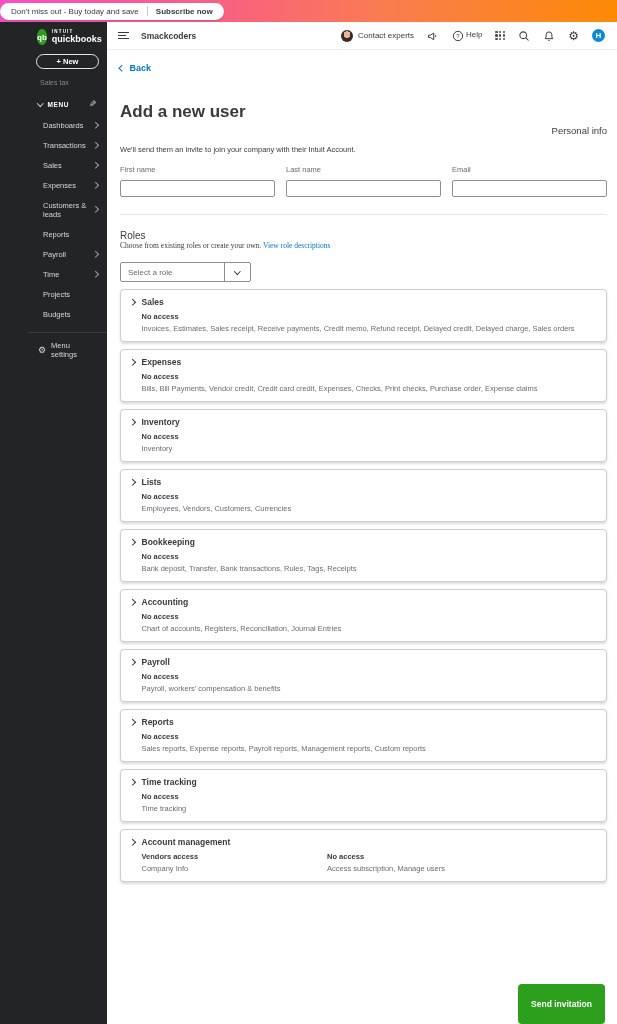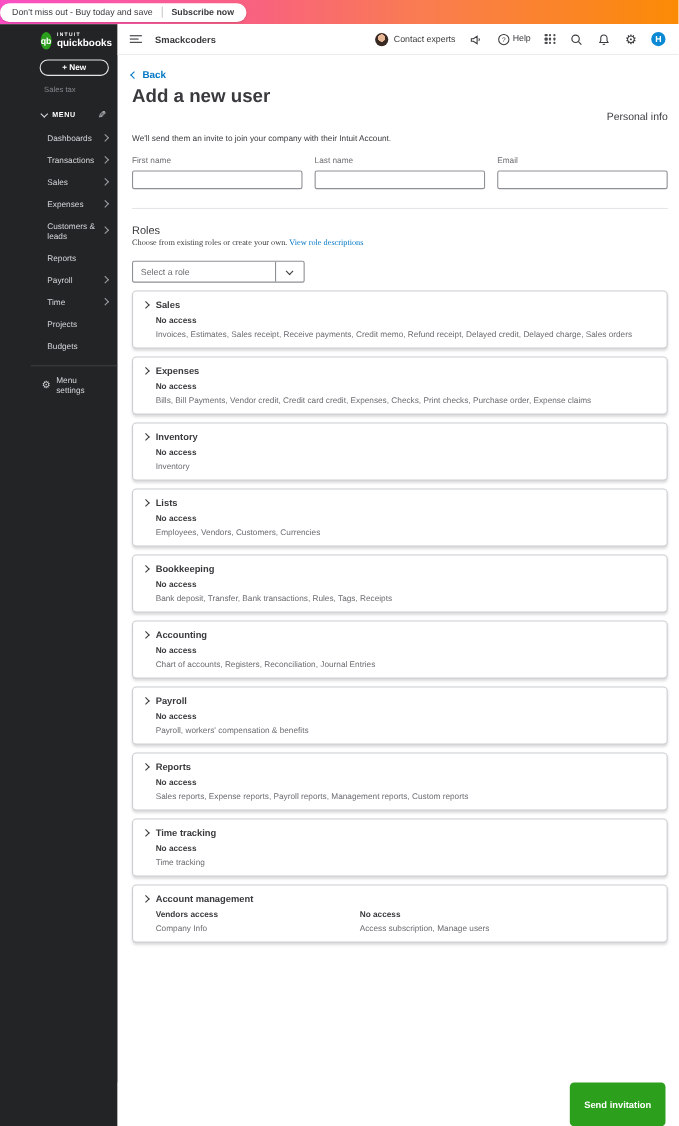--- a/index.html
+++ b/index.html
@@ -65,33 +65,33 @@
   .grid-icon { display:grid; grid-template-columns:repeat(3,2.2px); grid-template-rows:repeat(3,2.2px); gap:1.6px; }
   .grid-icon i { background:#4a4b4e; border-radius:50%; }
   .avatar-h { width:13px; height:13px; border-radius:50%; background:#0b89d4; color:#fff; font-size:8px; font-weight:bold;
     display:flex; align-items:center; justify-content:center; }
 
   
   .main { flex:1; min-height:0; padding:13px 10px 0 13px; overflow:hidden; }
   .back-row { display:flex; align-items:center; gap:5px; color:#0077c5; cursor:pointer; }
   .back-row .chev { border-width:1.5px; }
   .back-label { font-size:9px; font-weight:bold; }
-  .page-title { font-size:17px; font-weight:bold; color:#393a3d; margin-top:5px; }
+  .page-title { font-size:17px; font-weight:bold; color:#393a3d; margin-top:29px; }
   .personal-info { text-align:right; font-size:9.5px; color:#393a3d; margin-top:3px; }
   .invite-note { font-size:7.5px; color:#393a3d; margin-top:9px; }
   .fields { display:flex; gap:11px; margin-top:11px; }
   .field { flex:1; }
   .field-label { font-size:7.5px; color:#6b6c72; margin-bottom:3px; }
   .field input { width:100%; height:17px; border:1px solid #8d9096; border-radius:2px; background:#fff;
     font-family:"Liberation Sans", sans-serif; font-size:8px; padding:0 5px; }
   .section-divider { border-top:1px solid #e3e5e8; margin-top:17px; }
   .roles-heading { font-size:10px; color:#393a3d; margin-top:15px; }
   .roles-desc { font-size:7.5px; color:#393a3d; margin-top:0;font-family:Liberation Serif, serif; }
   .link { color:#0077c5; cursor:pointer; }
-  .role-select { margin-top:12px; width:157px; height:20px; border:1px solid #8d9096; border-radius:2px;
+  .role-select { margin-top:12px; width:131px; height:20px; border:1px solid #8d9096; border-radius:2px;
     display:flex; align-items:stretch; background:#fff; cursor:pointer; }
   .role-select-value { flex:1; display:flex; align-items:center; padding-left:7px; font-size:8px; color:#6b6c72; }
   .role-select-btn { width:26px; border-left:1px solid #8d9096; display:flex; align-items:center; justify-content:center;
     color:#393a3d; }
   .view-less { display:flex; align-items:center; gap:6px; margin:17px 0 0 8px; cursor:pointer; }
   .view-less-label { font-size:8px; font-weight:bold; color:#393a3d; }
   .cards { margin-top:7px; }
   .perm-card { border:1px solid #ccced2; border-radius:4px; background:#fff; box-shadow:0 1.5px 2.5px rgba(0,0,0,.14);
     padding:7px 12px 8px 9px; margin-bottom:7px; display:flex; gap:7px; cursor:pointer; }
   .perm-chev { color:#393a3d; margin-top:3px; flex:0 0 auto; }

